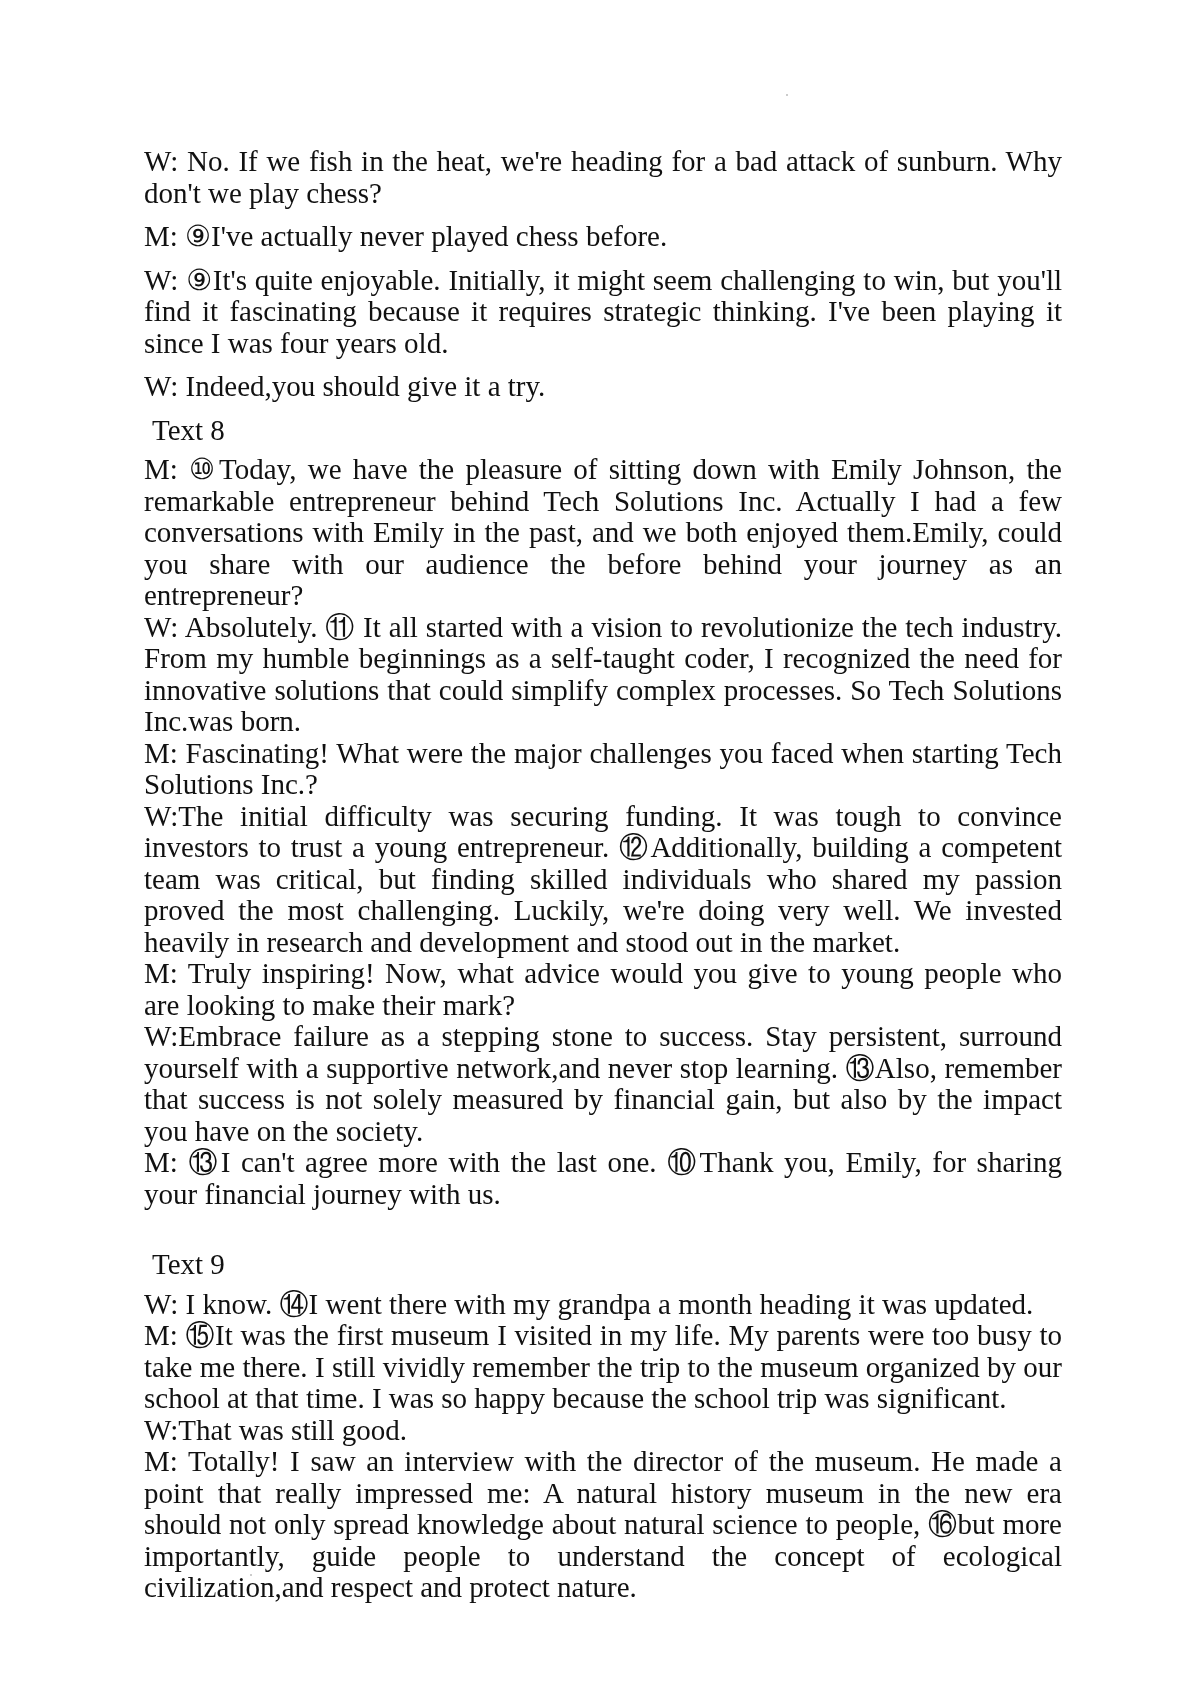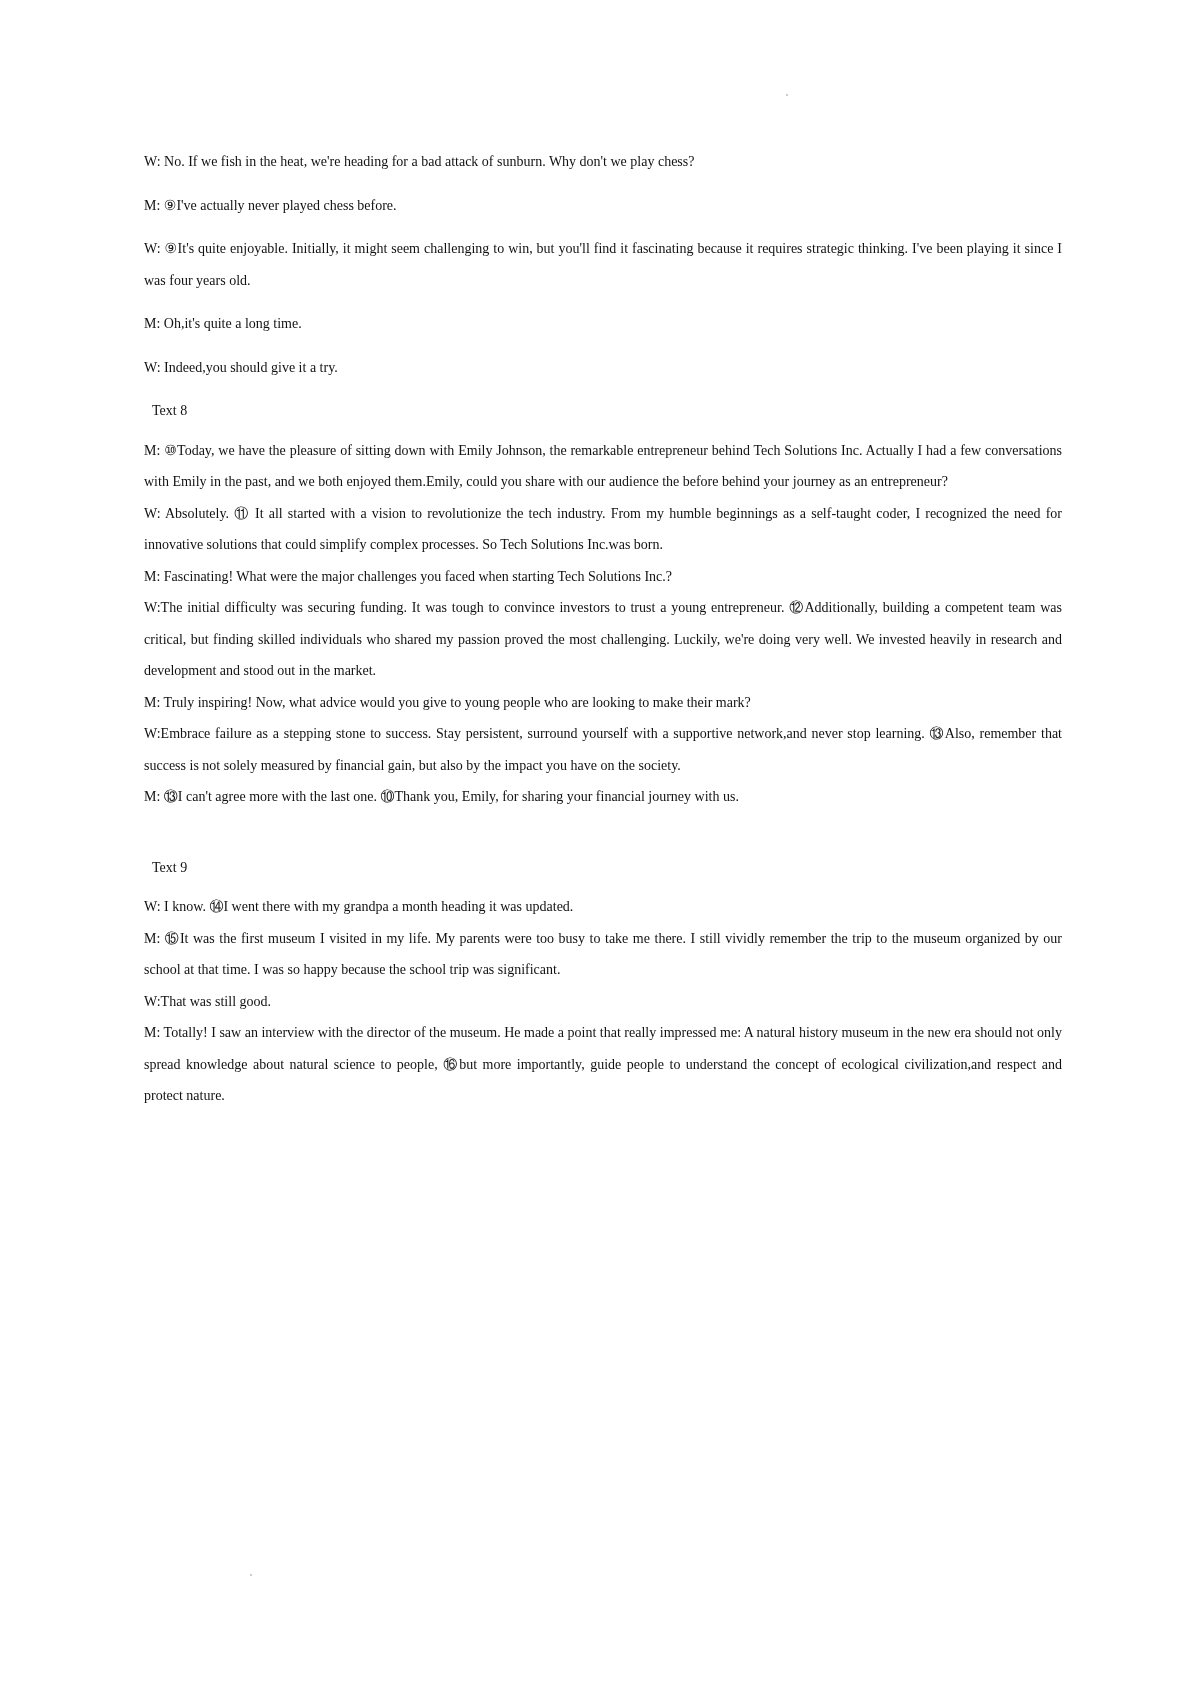--- a/index.html
+++ b/index.html
@@ -1,40 +1,39 @@
 <!DOCTYPE html>
 <html><head>
 <meta charset="utf-8">
 <style>
   html, body { margin: 0; padding: 0; background: #ffffff; }
   body { width: 1200px; height: 1698px; position: relative; overflow: hidden; }
   .page {
     position: absolute; left: 144px; top: 146px; width: 918px;
     font-family: "Liberation Serif", "DejaVu Serif", serif;
-    font-size: 14px; line-height: 31.5px; color: #111;
+    font-size: 29px; line-height: 31.5px; color: #111;
     text-align: justify;
   }
   .p { margin: 0; }
   .gap { margin-bottom: 12px; }
   .heading { margin: 8px; text-align: left; }
   .spacer { height: 31px; }
   .dot { position: absolute; width: 2px; height: 2px; background: #bbb; border-radius: 1px; }
 </style>
 </head>
 <body>
 
 <div class="dot" style="left:786px; top:94px;"></div>
 <div class="dot" style="left:250px; top:1574px;"></div>
 
 <div class="page">
   <div>
     <p class="p gap">W: No. If we fish in the heat, we're heading for a bad attack of sunburn. Why don't we play chess?</p>
     <p class="p gap">M: ⑨I've actually never played chess before.</p>
     <p class="p gap">W: ⑨It's quite enjoyable. Initially, it might seem challenging to win, but you'll find it fascinating because it requires strategic thinking. I've been playing it since I was four years old.</p>
-    <p class="p gap">M: Oh,it's quite a long time.</p>
     <p class="p gap">W: Indeed,you should give it a try.</p>
   </div>
 
   <div>
     <p class="heading">Text 8</p>
     <p class="p">M: ⑩Today, we have the pleasure of sitting down with Emily Johnson, the remarkable entrepreneur behind Tech Solutions Inc. Actually I had a few conversations with Emily in the past, and we both enjoyed them.Emily, could you share with our audience the before behind your journey as an entrepreneur?</p>
     <p class="p">W: Absolutely. ⑪ It all started with a vision to revolutionize the tech industry. From my humble beginnings as a self-taught coder, I recognized the need for innovative solutions that could simplify complex processes. So Tech Solutions Inc.was born.</p>
     <p class="p">M: Fascinating! What were the major challenges you faced when starting Tech Solutions Inc.?</p>
     <p class="p">W:The initial difficulty was securing funding. It was tough to convince investors to trust a young entrepreneur. ⑫Additionally, building a competent team was critical, but finding skilled individuals who shared my passion proved the most challenging. Luckily, we're doing very well. We invested heavily in research and development and stood out in the market.</p>
     <p class="p">M: Truly inspiring! Now, what advice would you give to young people who are looking to make their mark?</p>

